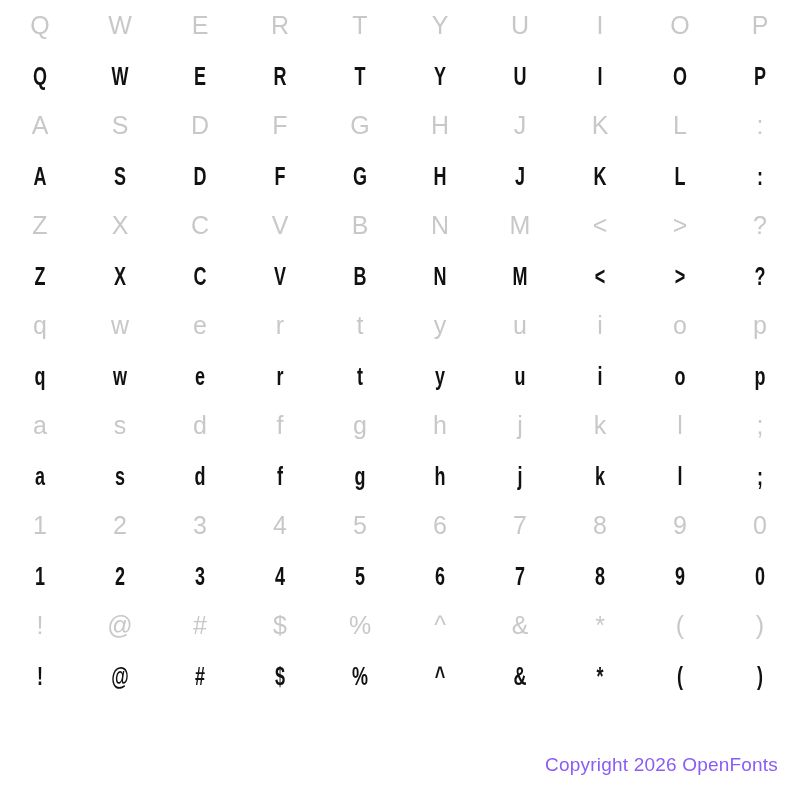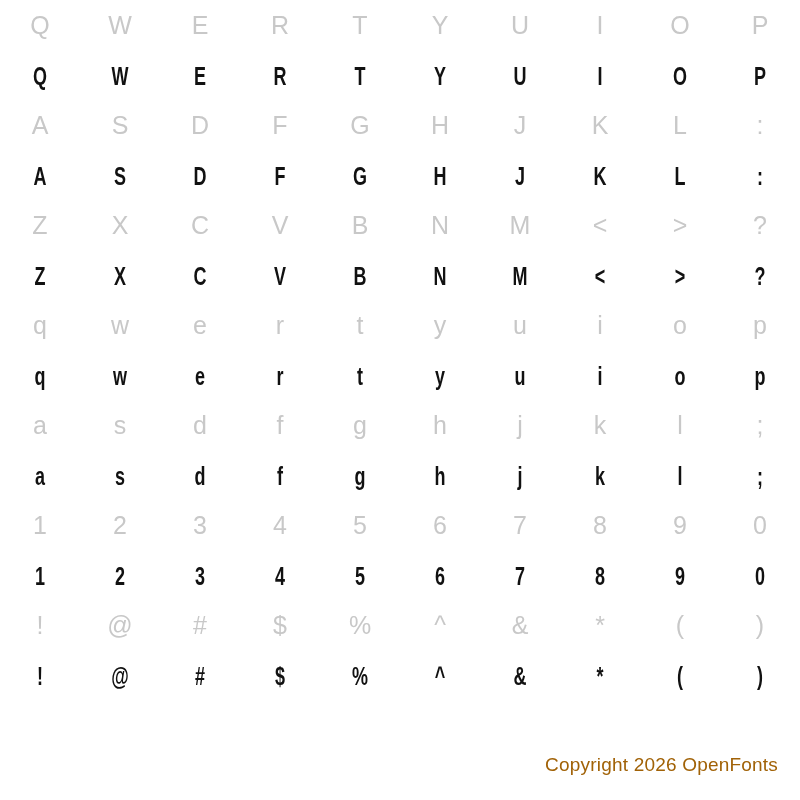--- a/index.html
+++ b/index.html
@@ -58,21 +58,21 @@
     letter-spacing: 0px;
   }
   .row.spec .cell .g {
     display: inline-block;
     transform: scaleY(1.06);
   }
   .footer {
     position: absolute;
     right: 22px;
     bottom: 24px;
-    color: #a16207;
+    color: #8b5cf6;
     font-size: 19px;
     font-family: "Liberation Sans", sans-serif;
     letter-spacing: 0.2px;
   }
 </style>
 </head>
 <body>
 
 <div id="sheet">
   <div class="rows" id="rows">

